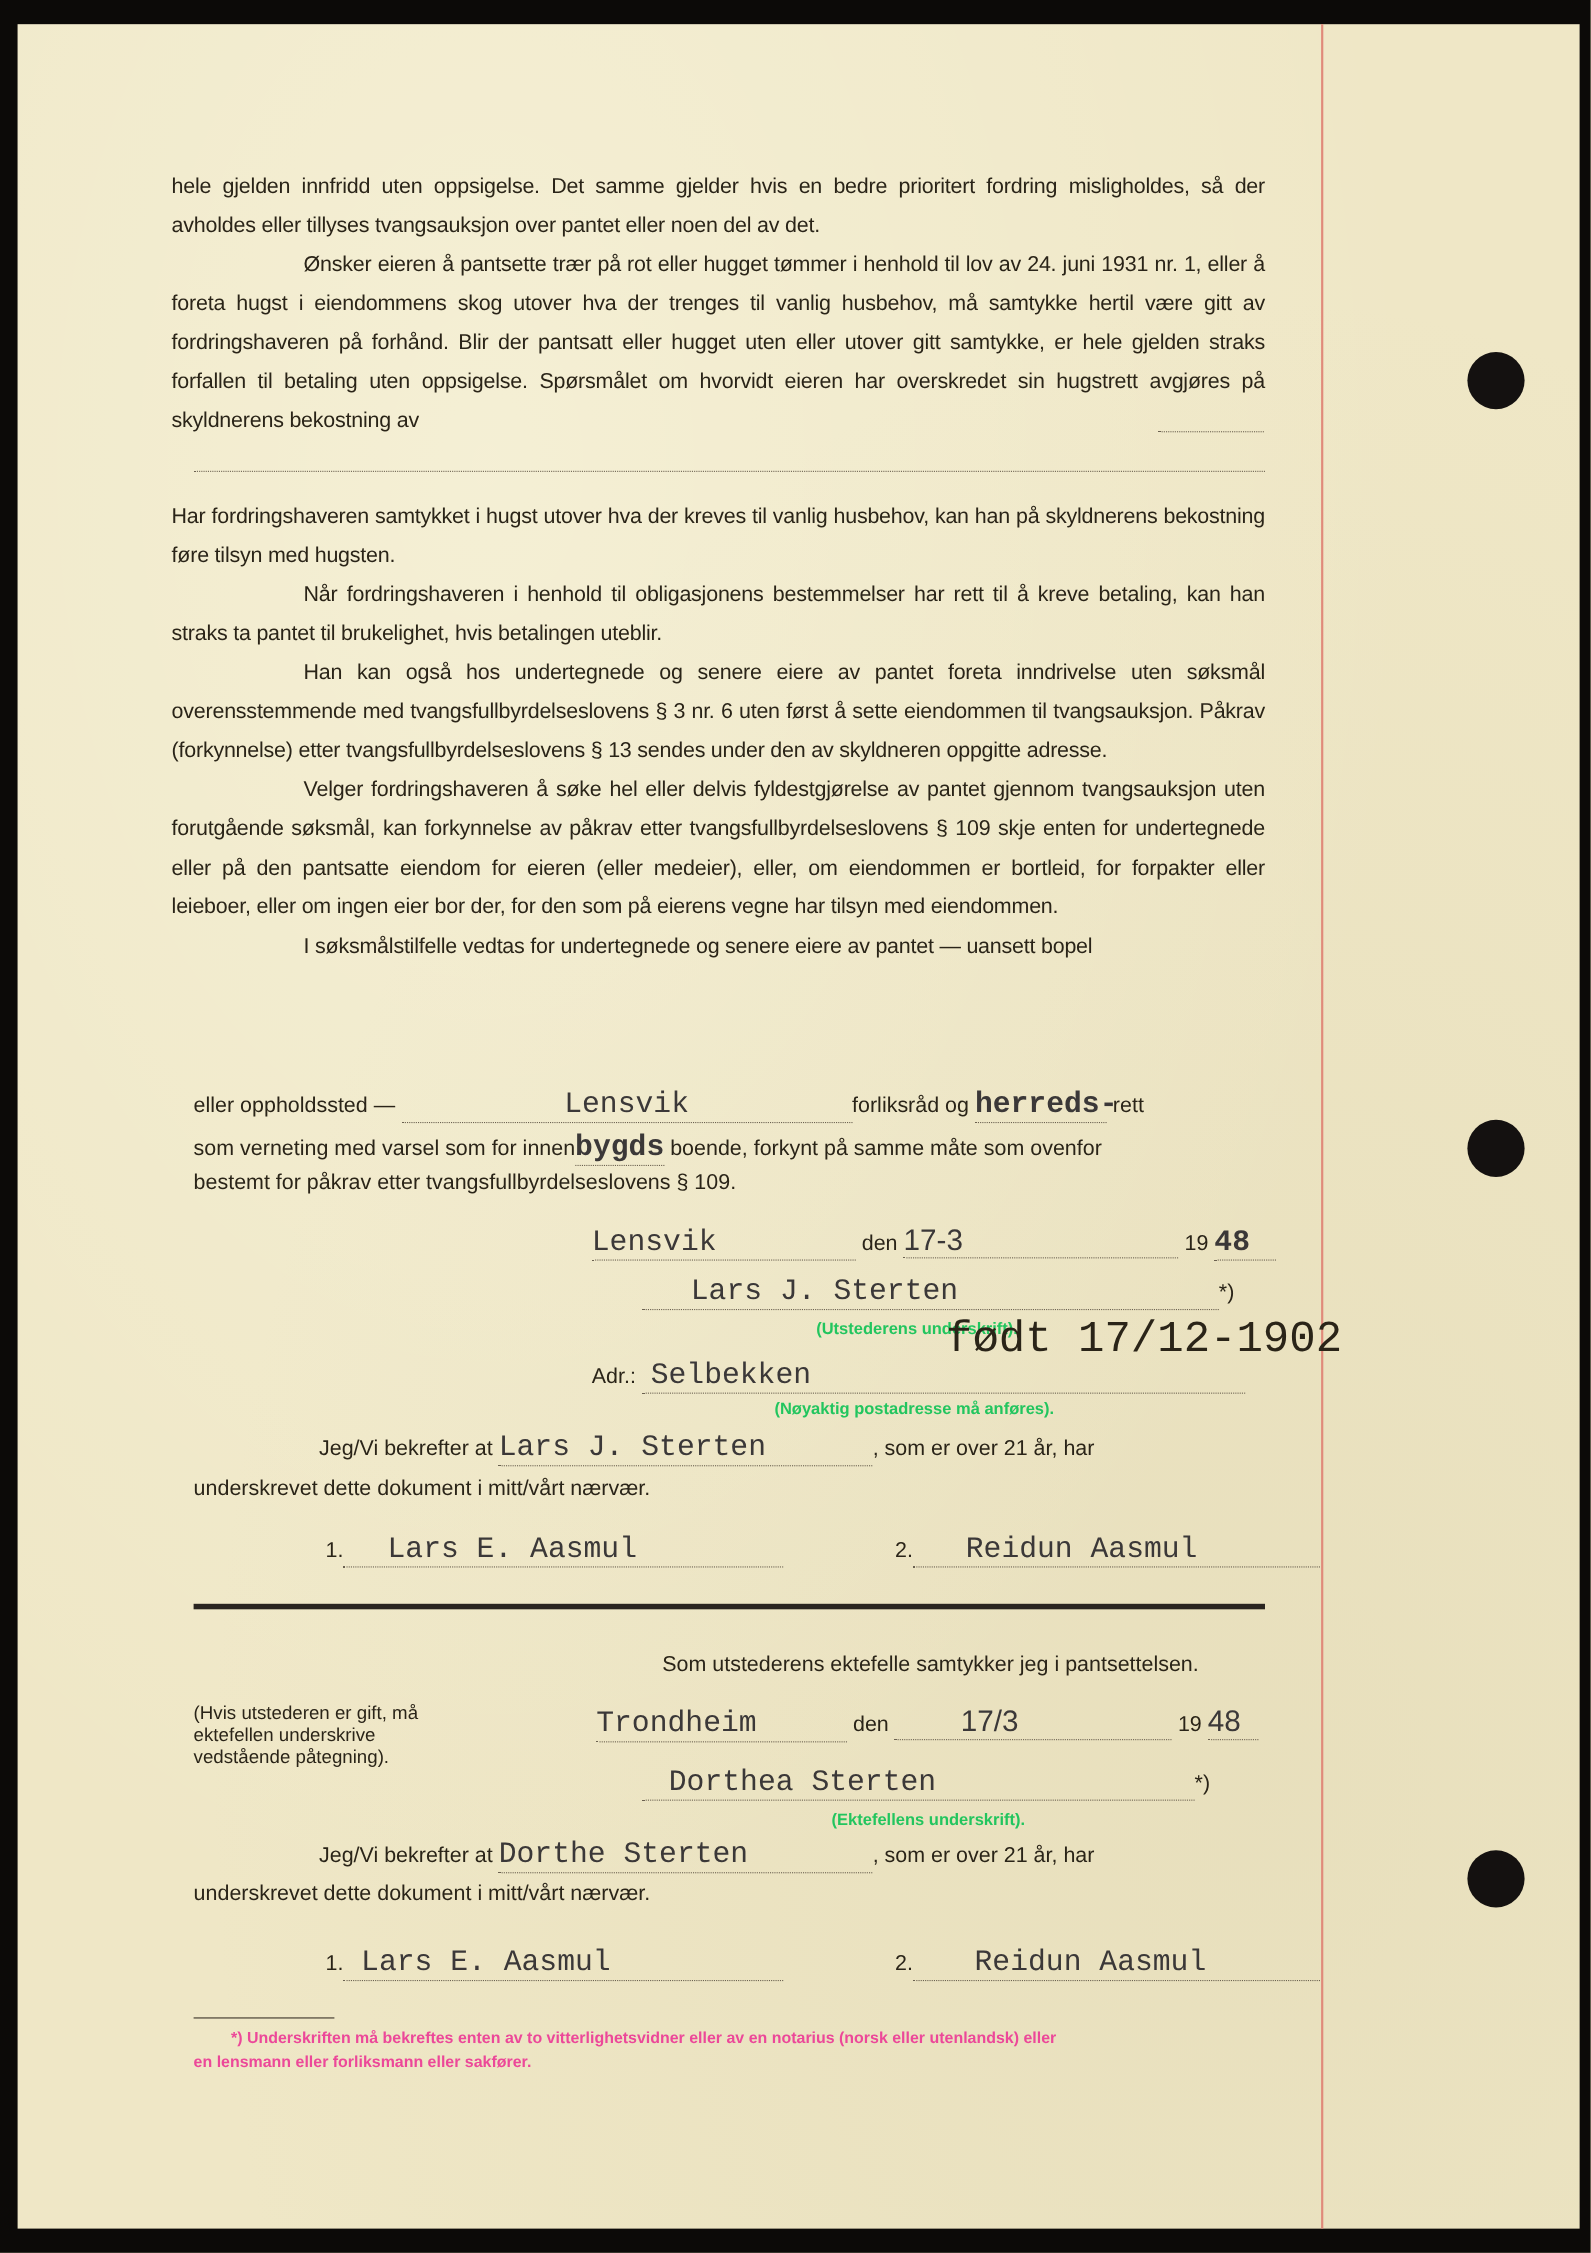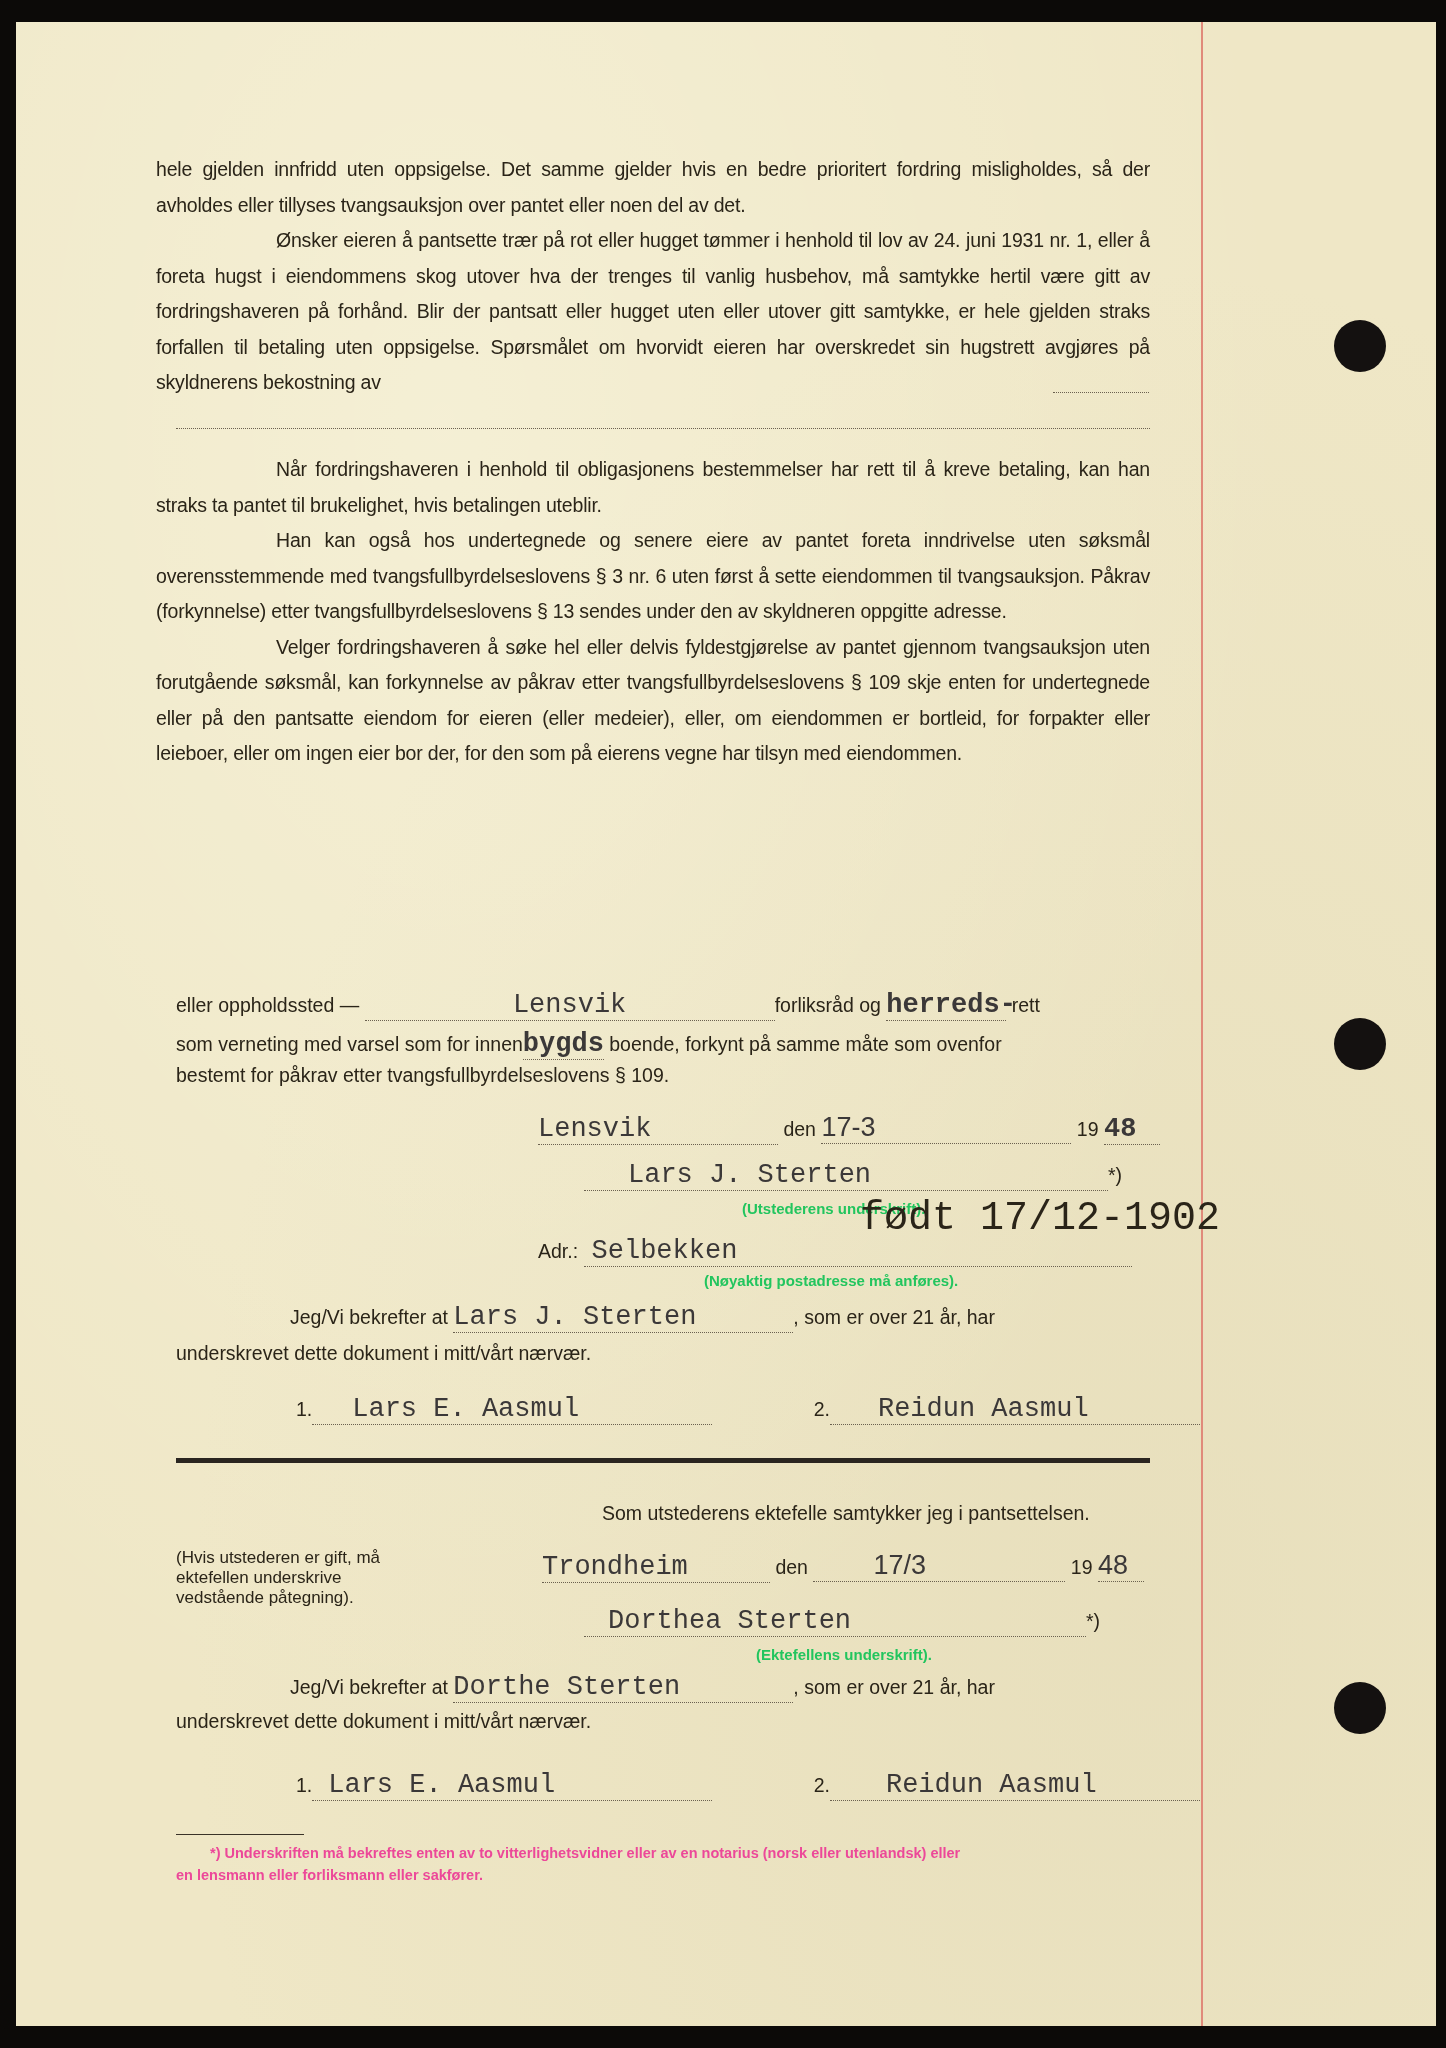--- a/index.html
+++ b/index.html
@@ -42,23 +42,25 @@
 </div>
 
 <div class="body-text" style="top:152px;">
   <p class="p">hele gjelden innfridd uten oppsigelse.  Det samme gjelder hvis en bedre prioritert fordring misligholdes, så der avholdes eller tillyses tvangsauksjon over pantet eller noen del av det.</p>
   <p class="p indent">Ønsker eieren å pantsette trær på rot eller hugget tømmer i henhold til lov av 24. juni 1931 nr. 1, eller å foreta hugst i eiendommens skog utover hva der trenges til vanlig husbehov, må samtykke hertil være gitt av fordringshaveren på forhånd.  Blir der pantsatt eller hugget uten eller utover gitt samtykke, er hele gjelden straks forfallen til betaling uten oppsigelse.  Spørsmålet om hvorvidt eieren har overskredet sin hugstrett avgjøres på skyldnerens bekostning av</p>
 </div>
 <div class="dot-line" style="position:absolute; left:1053px; top:392px; width:96px;"></div>
 <div class="dot-line" style="position:absolute; left:176px; top:428px; width:974px;"></div>
 
 <div class="body-text" style="top:452px;">
+  <p class="p">Har fordringshaveren samtykket i hugst utover hva der kreves til vanlig husbehov, kan han på skyldnerens bekostning føre tilsyn med hugsten.</p>
   <p class="p indent">Når fordringshaveren i henhold til obligasjonens bestemmelser har rett til å kreve betaling, kan han straks ta pantet til brukelighet, hvis betalingen uteblir.</p>
   <p class="p indent">Han kan også hos undertegnede og senere eiere av pantet foreta inndrivelse uten søksmål overensstemmende med tvangsfullbyrdelseslovens § 3 nr. 6 uten først å sette eiendommen til tvangsauksjon.  Påkrav (forkynnelse) etter tvangsfullbyrdelseslovens § 13 sendes under den av skyldneren oppgitte adresse.</p>
   <p class="p indent">Velger fordringshaveren å søke hel eller delvis fyldestgjørelse av pantet gjennom tvangsauksjon uten forutgående søksmål, kan forkynnelse av påkrav etter tvangsfullbyrdelseslovens § 109 skje enten for undertegnede eller på den pantsatte eiendom for eieren (eller medeier), eller, om eiendommen er bortleid, for forpakter eller leieboer, eller om ingen eier bor der, for den som på eierens vegne har tilsyn med eiendommen.</p>
+  <p class="p indent">I søksmålstilfelle vedtas for undertegnede og senere eiere av pantet — uansett bopel</p>
 </div>
 
 <div class="row" style="left:176px; top:990px;">
   <span>eller oppholdssted —</span>
   <span class="dot-line" style="width:410px; text-align:center;"><span class="typed">Lensvik</span></span><span>forliksråd og</span>
   <span class="dot-line" style="width:120px;"><span class="typed" style="font-weight:bold;">herreds-</span></span>
   <span>rett</span>
 </div>
 <div class="row" style="left:176px; top:1029px;">
   <span>som verneting med varsel som for innen</span><span class="dot-line"><span class="typed" style="font-weight:bold;">bygds</span></span>

